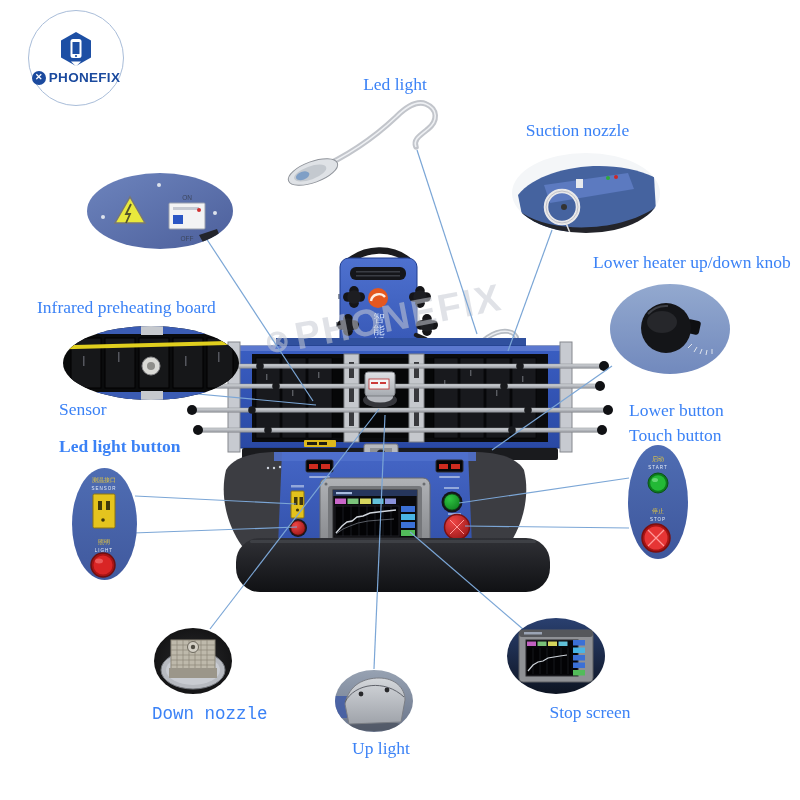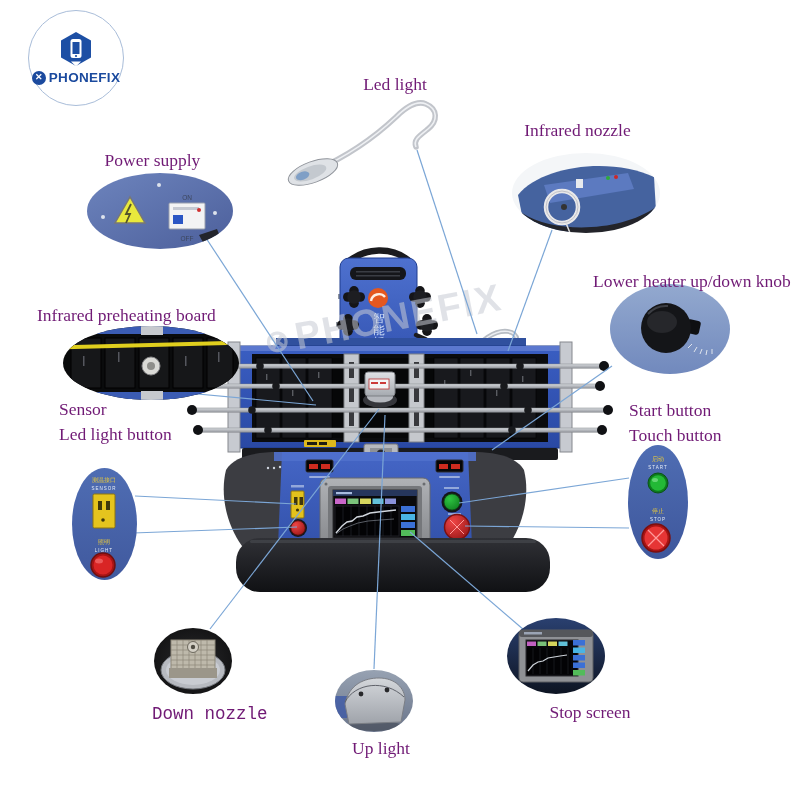--- a/index.html
+++ b/index.html
@@ -1,18 +1,18 @@
 <!DOCTYPE html>
 <html><head>
 <meta charset="utf-8">
 <style>
   html,body{margin:0;padding:0;background:#fff;}
   .stage{position:relative;width:800px;height:800px;background:#ffffff;overflow:hidden;
          font-family:"Liberation Serif","DejaVu Serif",serif;}
-  .lbl{position:absolute;font-size:17.5px;color:#701a75;white-space:nowrap;}
+  .lbl{position:absolute;font-size:17.5px;color:#3b82f6;white-space:nowrap;}
   .lbl.c{text-align:center;}
   .photo{position:absolute;border-radius:50%;overflow:hidden;}
   .photo svg{display:block;width:100%;height:100%;}
   .abs{position:absolute;}
   
   .logo{position:absolute;left:28px;top:10px;width:94px;height:94px;border:1px solid #a9bdd9;
         border-radius:50%;background:#fff;display:flex;flex-direction:column;align-items:center;
         justify-content:center;gap:3px;}
   .brandrow{display:flex;align-items:center;gap:3px;font-family:"Liberation Sans",sans-serif;}
   .brandmark{width:14px;height:14px;border-radius:50%;background:#1b4a9e;color:#fff;font-size:9px;
@@ -551,27 +551,26 @@
       <polyline points="21,53 26,47 31,44 36,43 41,40 47,39 53,38 60,37" fill="none" stroke="#cdd2d8" stroke-width="1.2"></polyline>
       <rect x="66" y="22" width="12" height="5.5" fill="#3b70d6"></rect>
       <rect x="66" y="29.5" width="12" height="5.5" fill="#49b4e4"></rect>
       <rect x="66" y="37" width="12" height="5.5" fill="#3b70d6"></rect>
       <rect x="66" y="44.5" width="12" height="5.5" fill="#3b70d6"></rect>
       <rect x="66" y="52" width="12" height="5.5" fill="#52bb5a"></rect>
     </svg>
   </div>
 
   <div class="lbl c" style="left:340px;top:74px;width:110px;">Led light</div>
-  <div class="lbl c" style="left:505px;top:120px;width:145px;">Infrared nozzle</div>
-  <div class="lbl c" style="left:85px;top:150px;width:135px;">Power supply</div>
-  <div class="lbl" style="left:593px;top:271px;text-align:right;">Lower heater up/down knob</div>
-  <div class="lbl" style="left:37px;top:297px;margin-top:8px;">Infrared preheating board</div>
+  <div class="lbl c" style="left:505px;top:120px;width:145px;">Suction nozzle</div>
+  <div class="lbl" style="left:593px;top:252px;text-align:right;">Lower heater up/down knob</div>
+  <div class="lbl" style="left:37px;top:297px;">Infrared preheating board</div>
   <div class="lbl" style="left:59px;top:399px;">Sensor</div>
-  <div class="lbl" style="left:59px;top:424px;">Led light button</div>
-  <div class="lbl" style="left:629px;top:400px;">Start button</div>
+  <div class="lbl" style="left:59px;top:436px;font-weight:bold;">Led light button</div>
+  <div class="lbl" style="left:629px;top:400px;">Lower button</div>
   <div class="lbl" style="left:629px;top:425px;">Touch button</div>
   <div class="lbl c" style="left:152px;top:704px;width:92px;font-family:Liberation Mono, monospace;">Down nozzle</div>
   <div class="lbl c" style="left:338px;top:738px;width:86px;">Up light</div>
   <div class="lbl c" style="left:535px;top:702px;width:110px;">Stop screen</div>
 
   <div class="logo">
     <svg width="36" height="36" viewBox="0 0 36 36">
       <polygon points="18,1 33,9.5 33,26.5 18,35 3,26.5 3,9.5" fill="#1d4fa4"></polygon>
       <rect x="12.5" y="8" width="11" height="19" rx="2.5" fill="#ffffff"></rect>
       <rect x="14.5" y="11" width="7" height="12" fill="#1d4fa4"></rect>

